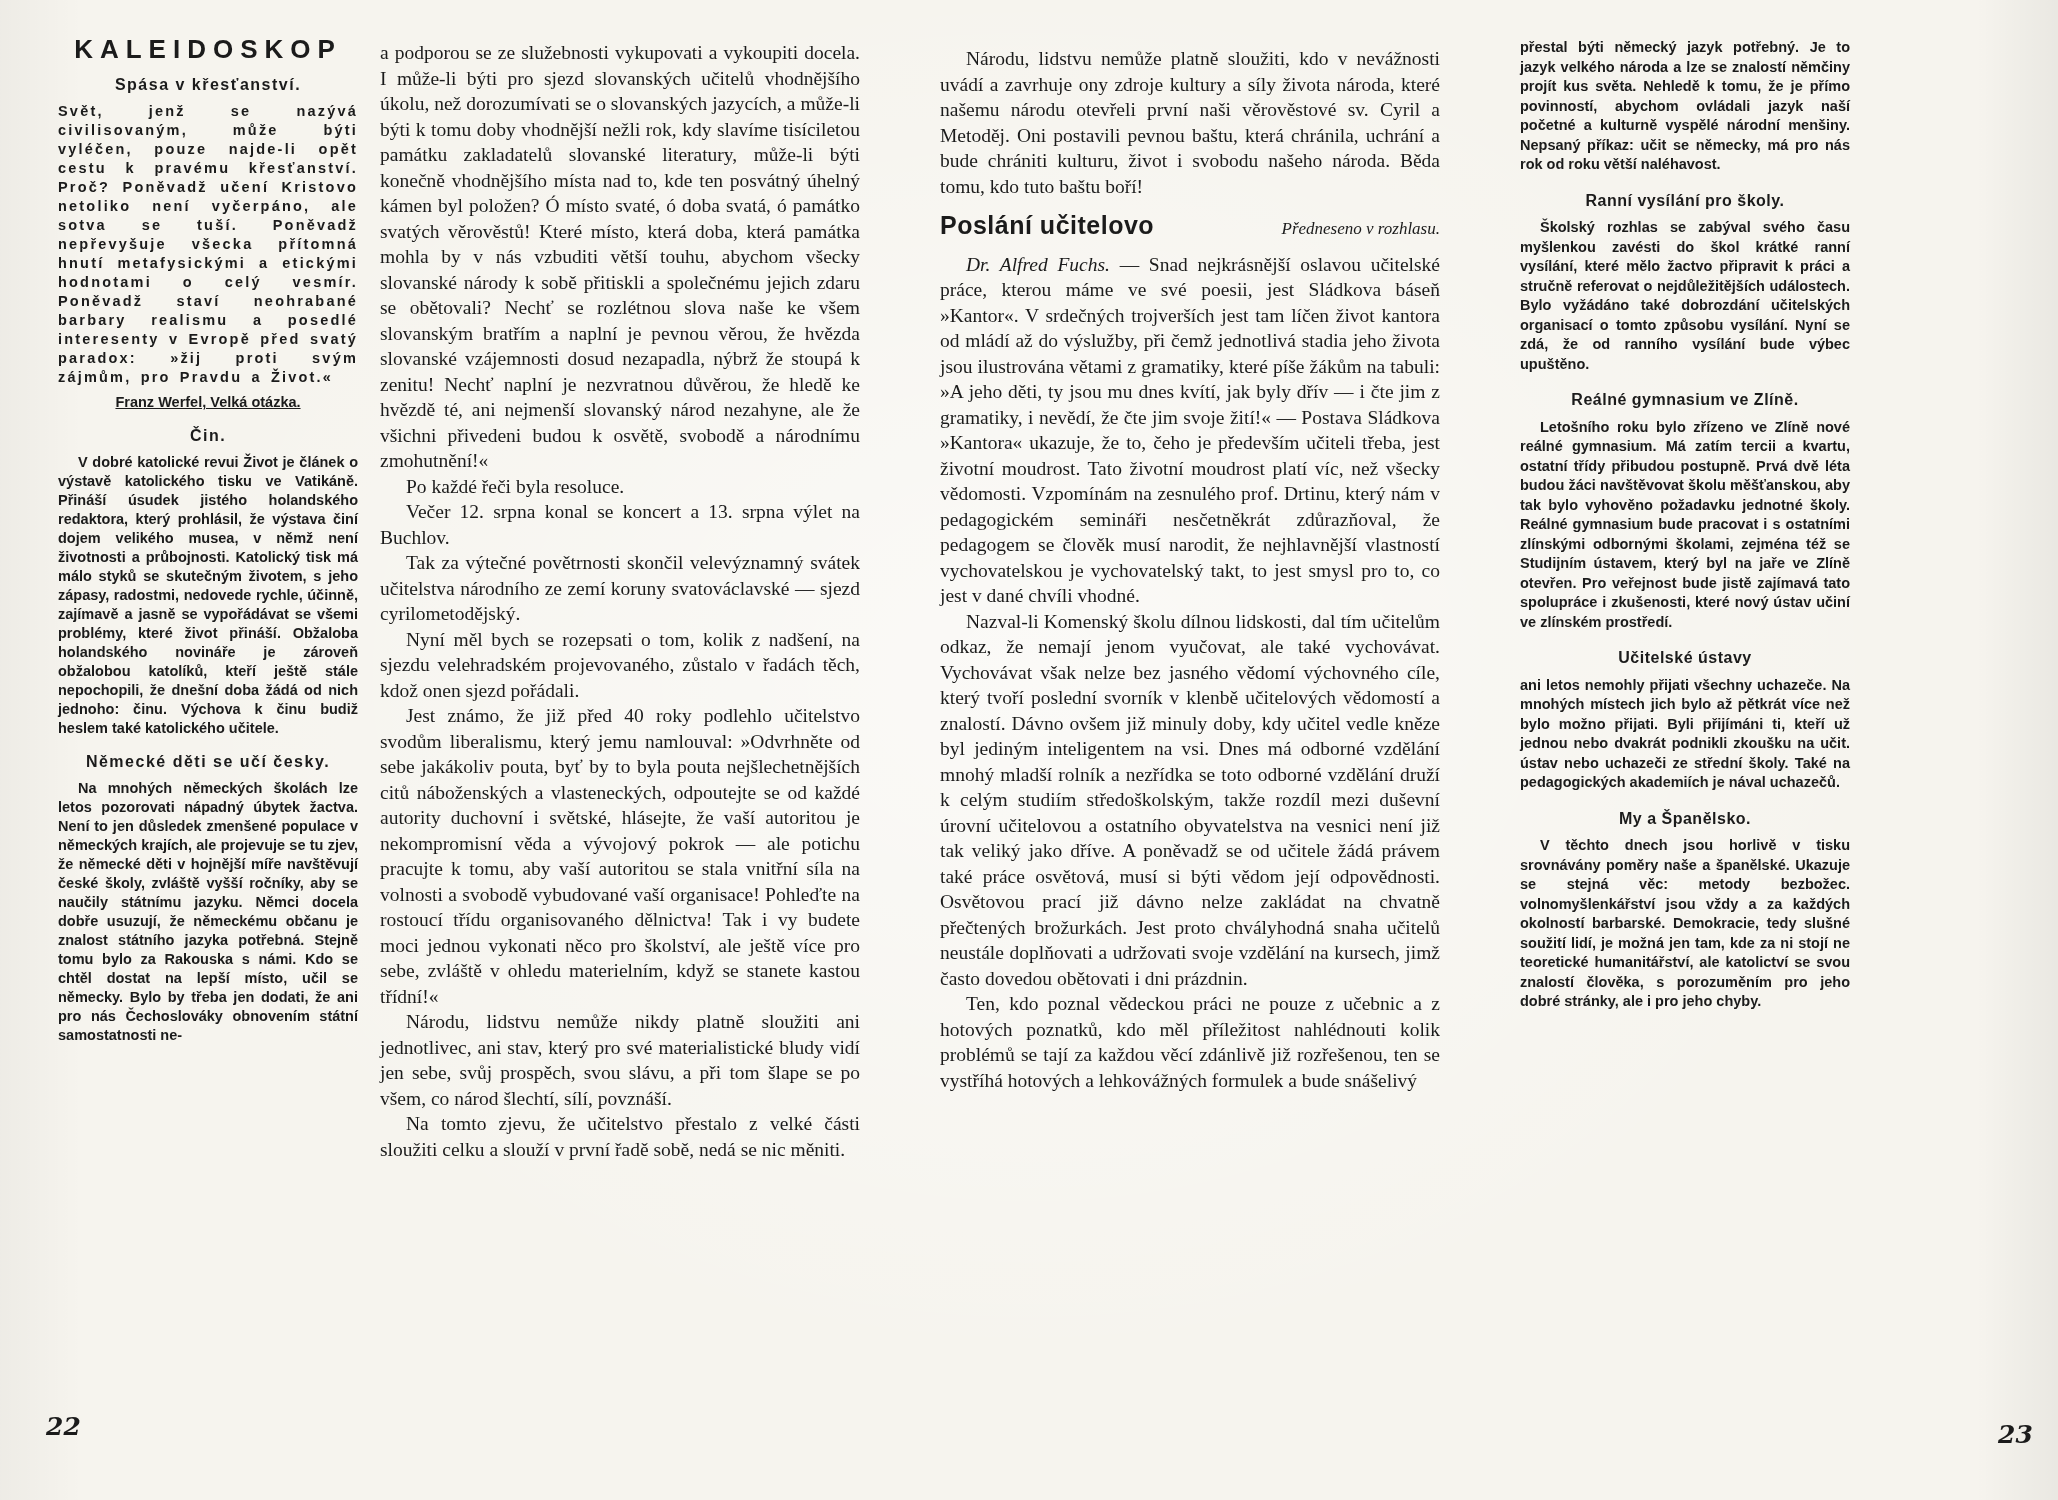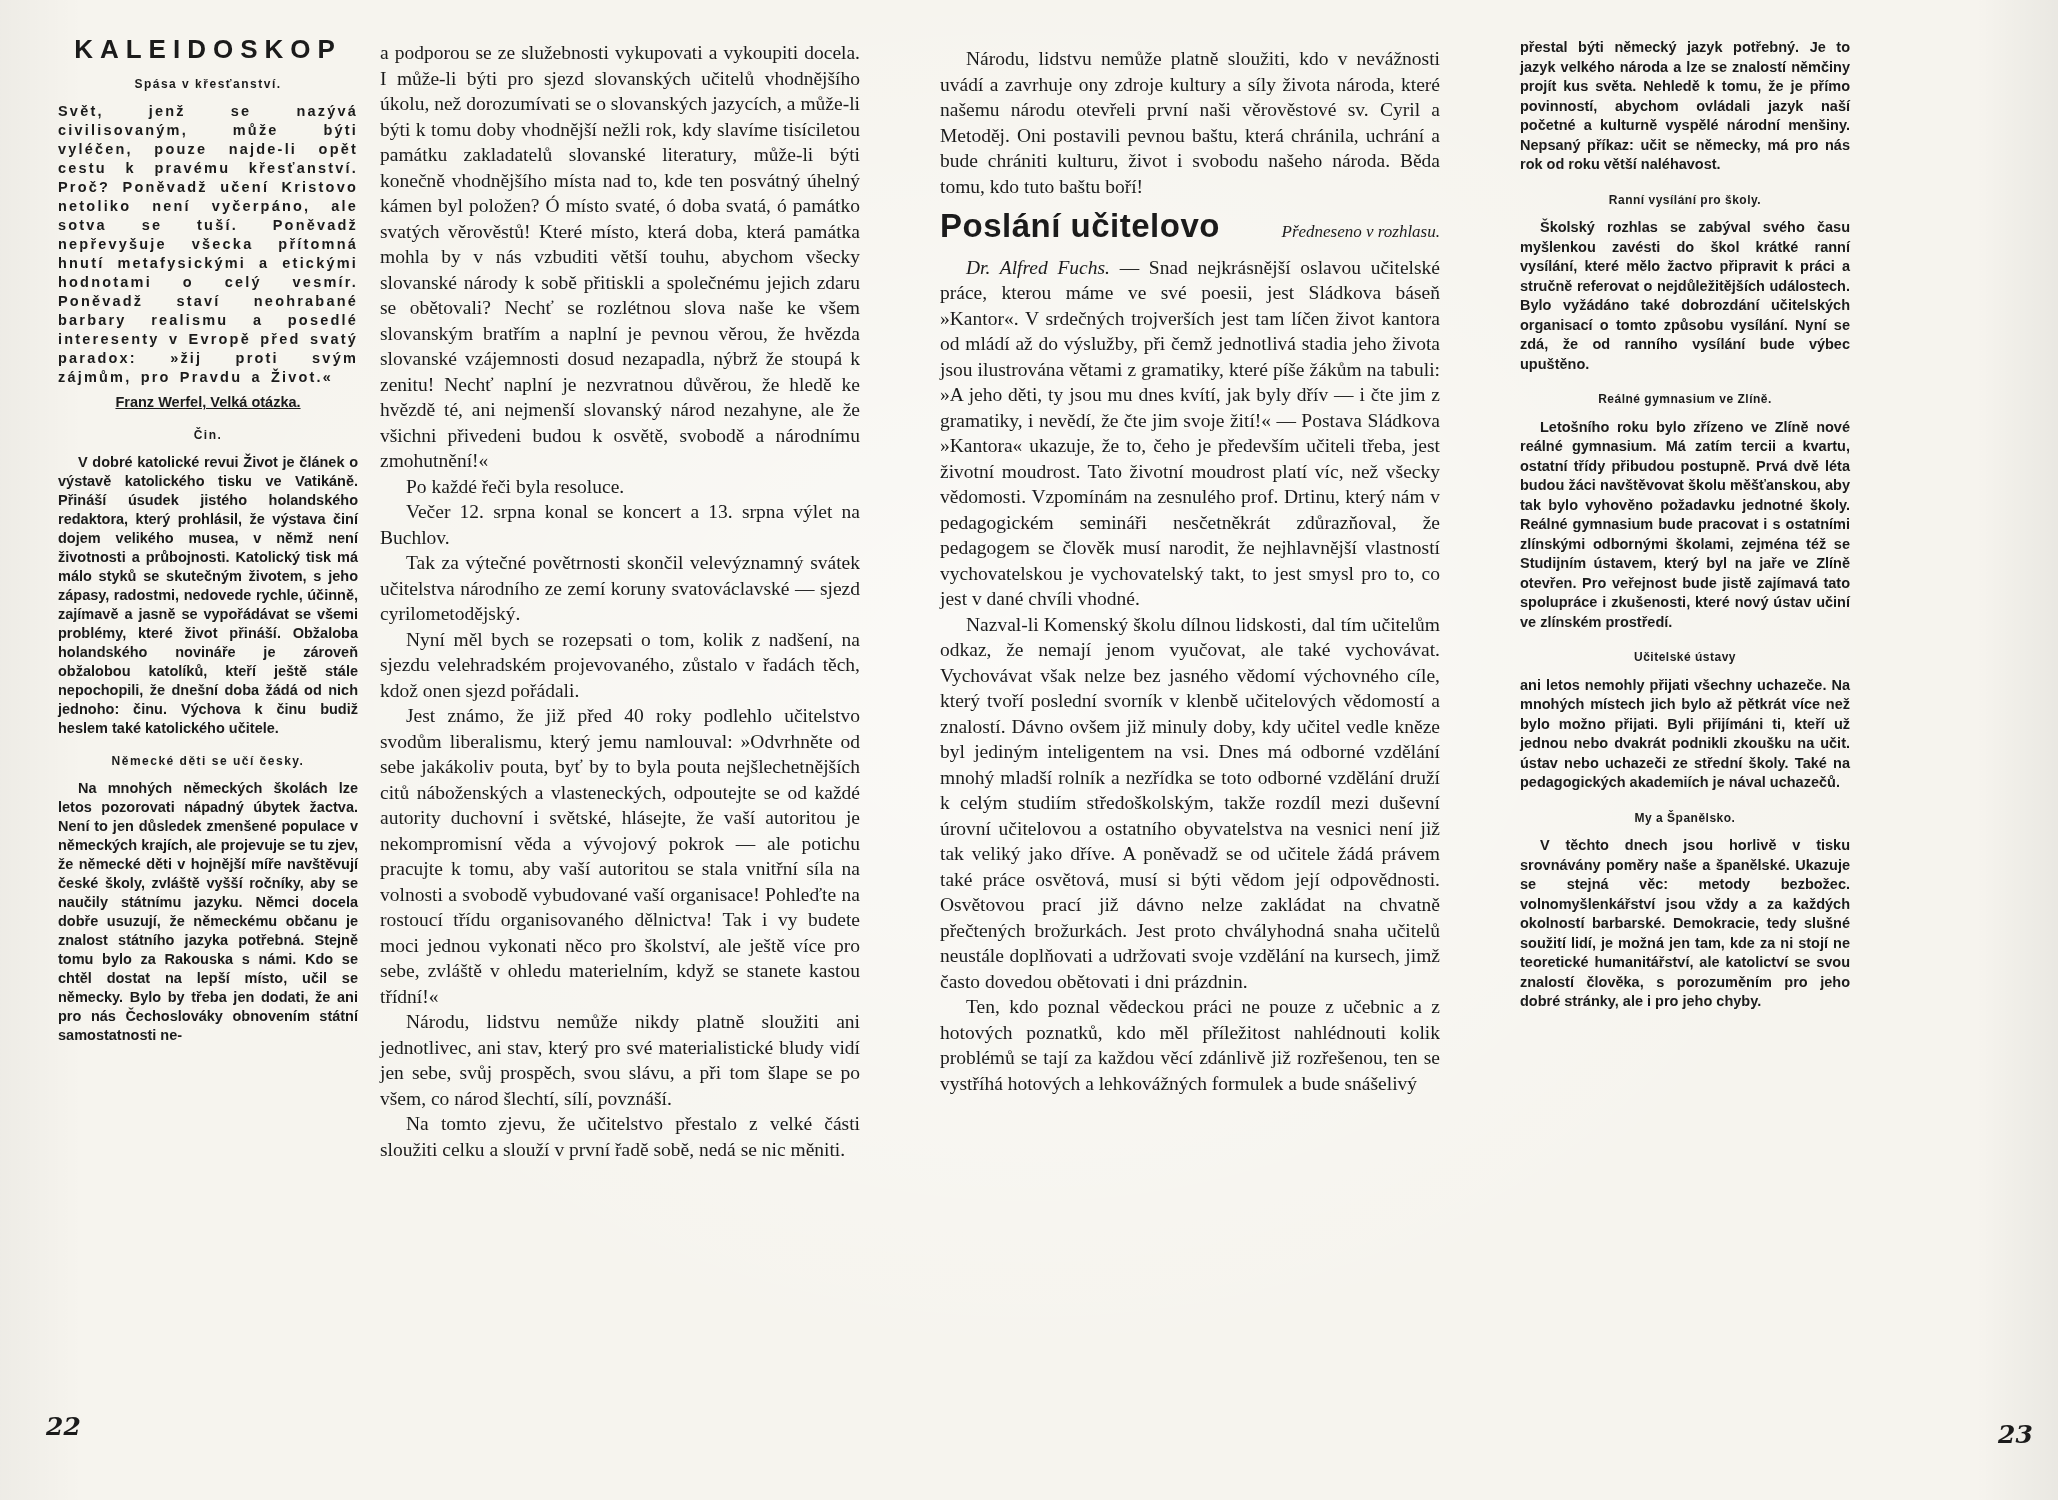--- a/index.html
+++ b/index.html
@@ -42,21 +42,21 @@
     font-family:"Liberation Sans", sans-serif;
     font-weight:700;
     font-size:26px;
     letter-spacing:7px;
     text-align:center;
     margin-bottom:16px;
     white-space:nowrap;
   }
   .subhead{
     text-align:center;
-    font-size:12px;
+    font-size:16px;
     letter-spacing:1.5px;
     margin:14px 0 8px 0;
   }
   .col4 .subhead{letter-spacing:.5px;margin:16px 0 8px 0;}
   .spaced{
     letter-spacing:2.2px;
     word-spacing:3px;
   }
   .attribution{
     text-align:center;
@@ -69,21 +69,21 @@
 
   .article-head{
     display:flex;
     align-items:baseline;
     justify-content:space-between;
     margin:14px 0 10px 0;
   }
   .article-title{
     font-family:"Liberation Sans", sans-serif;
     font-weight:700;
-    font-size:33px;
+    font-size:25px;
     letter-spacing:.5px;
   }
   .article-byline{
     font-size:17px;
     font-style:italic;
   }
   .italic{font-style:italic;}
   .page-number{
     position:absolute;
     font-family:"DejaVu Serif", serif;

